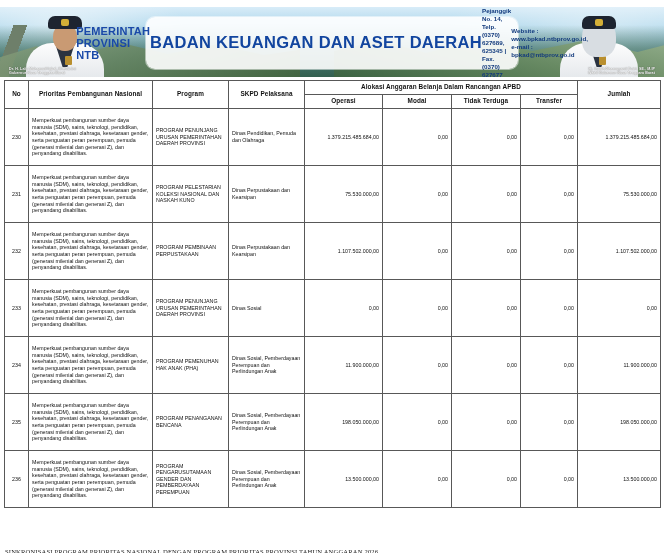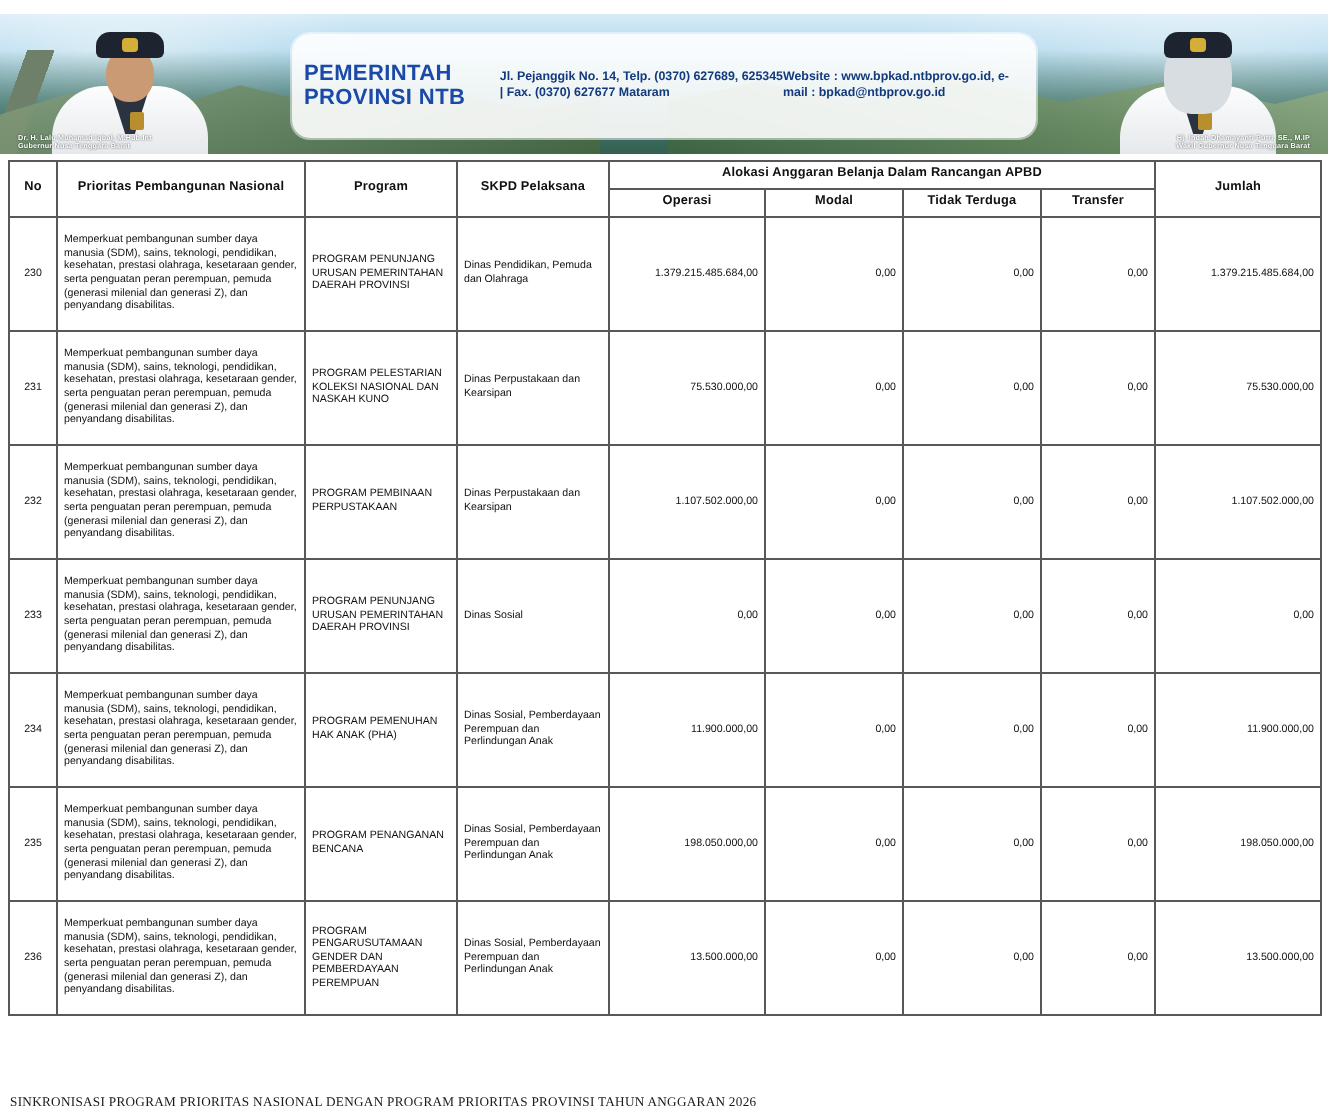--- a/index.html
+++ b/index.html
@@ -175,20 +175,21 @@
         <div class="p-cap"></div>
       </div>
       <div class="cap r">
         <div>Hj. Indah Dhamayanti Putri, SE., M.IP</div>
         <div>Wakil Gubernur Nusa Tenggara Barat</div>
       </div>
     </div>
 
     <div class="plate">
       <div class="t1">PEMERINTAH PROVINSI NTB</div>
+      <div class="t2">BADAN KEUANGAN DAN ASET DAERAH</div>
       <div class="t3">Jl. Pejanggik No. 14, Telp. (0370) 627689, 625345 | Fax. (0370) 627677 Mataram</div>
       <div class="t4">Website : www.bpkad.ntbprov.go.id, e-mail : bpkad@ntbprov.go.id</div>
     </div>
   </div>
 
   <div class="tbl-wrap">
     <table class="report">
       <colgroup>
         <col style="width:24px">
           <col style="width:124px">

